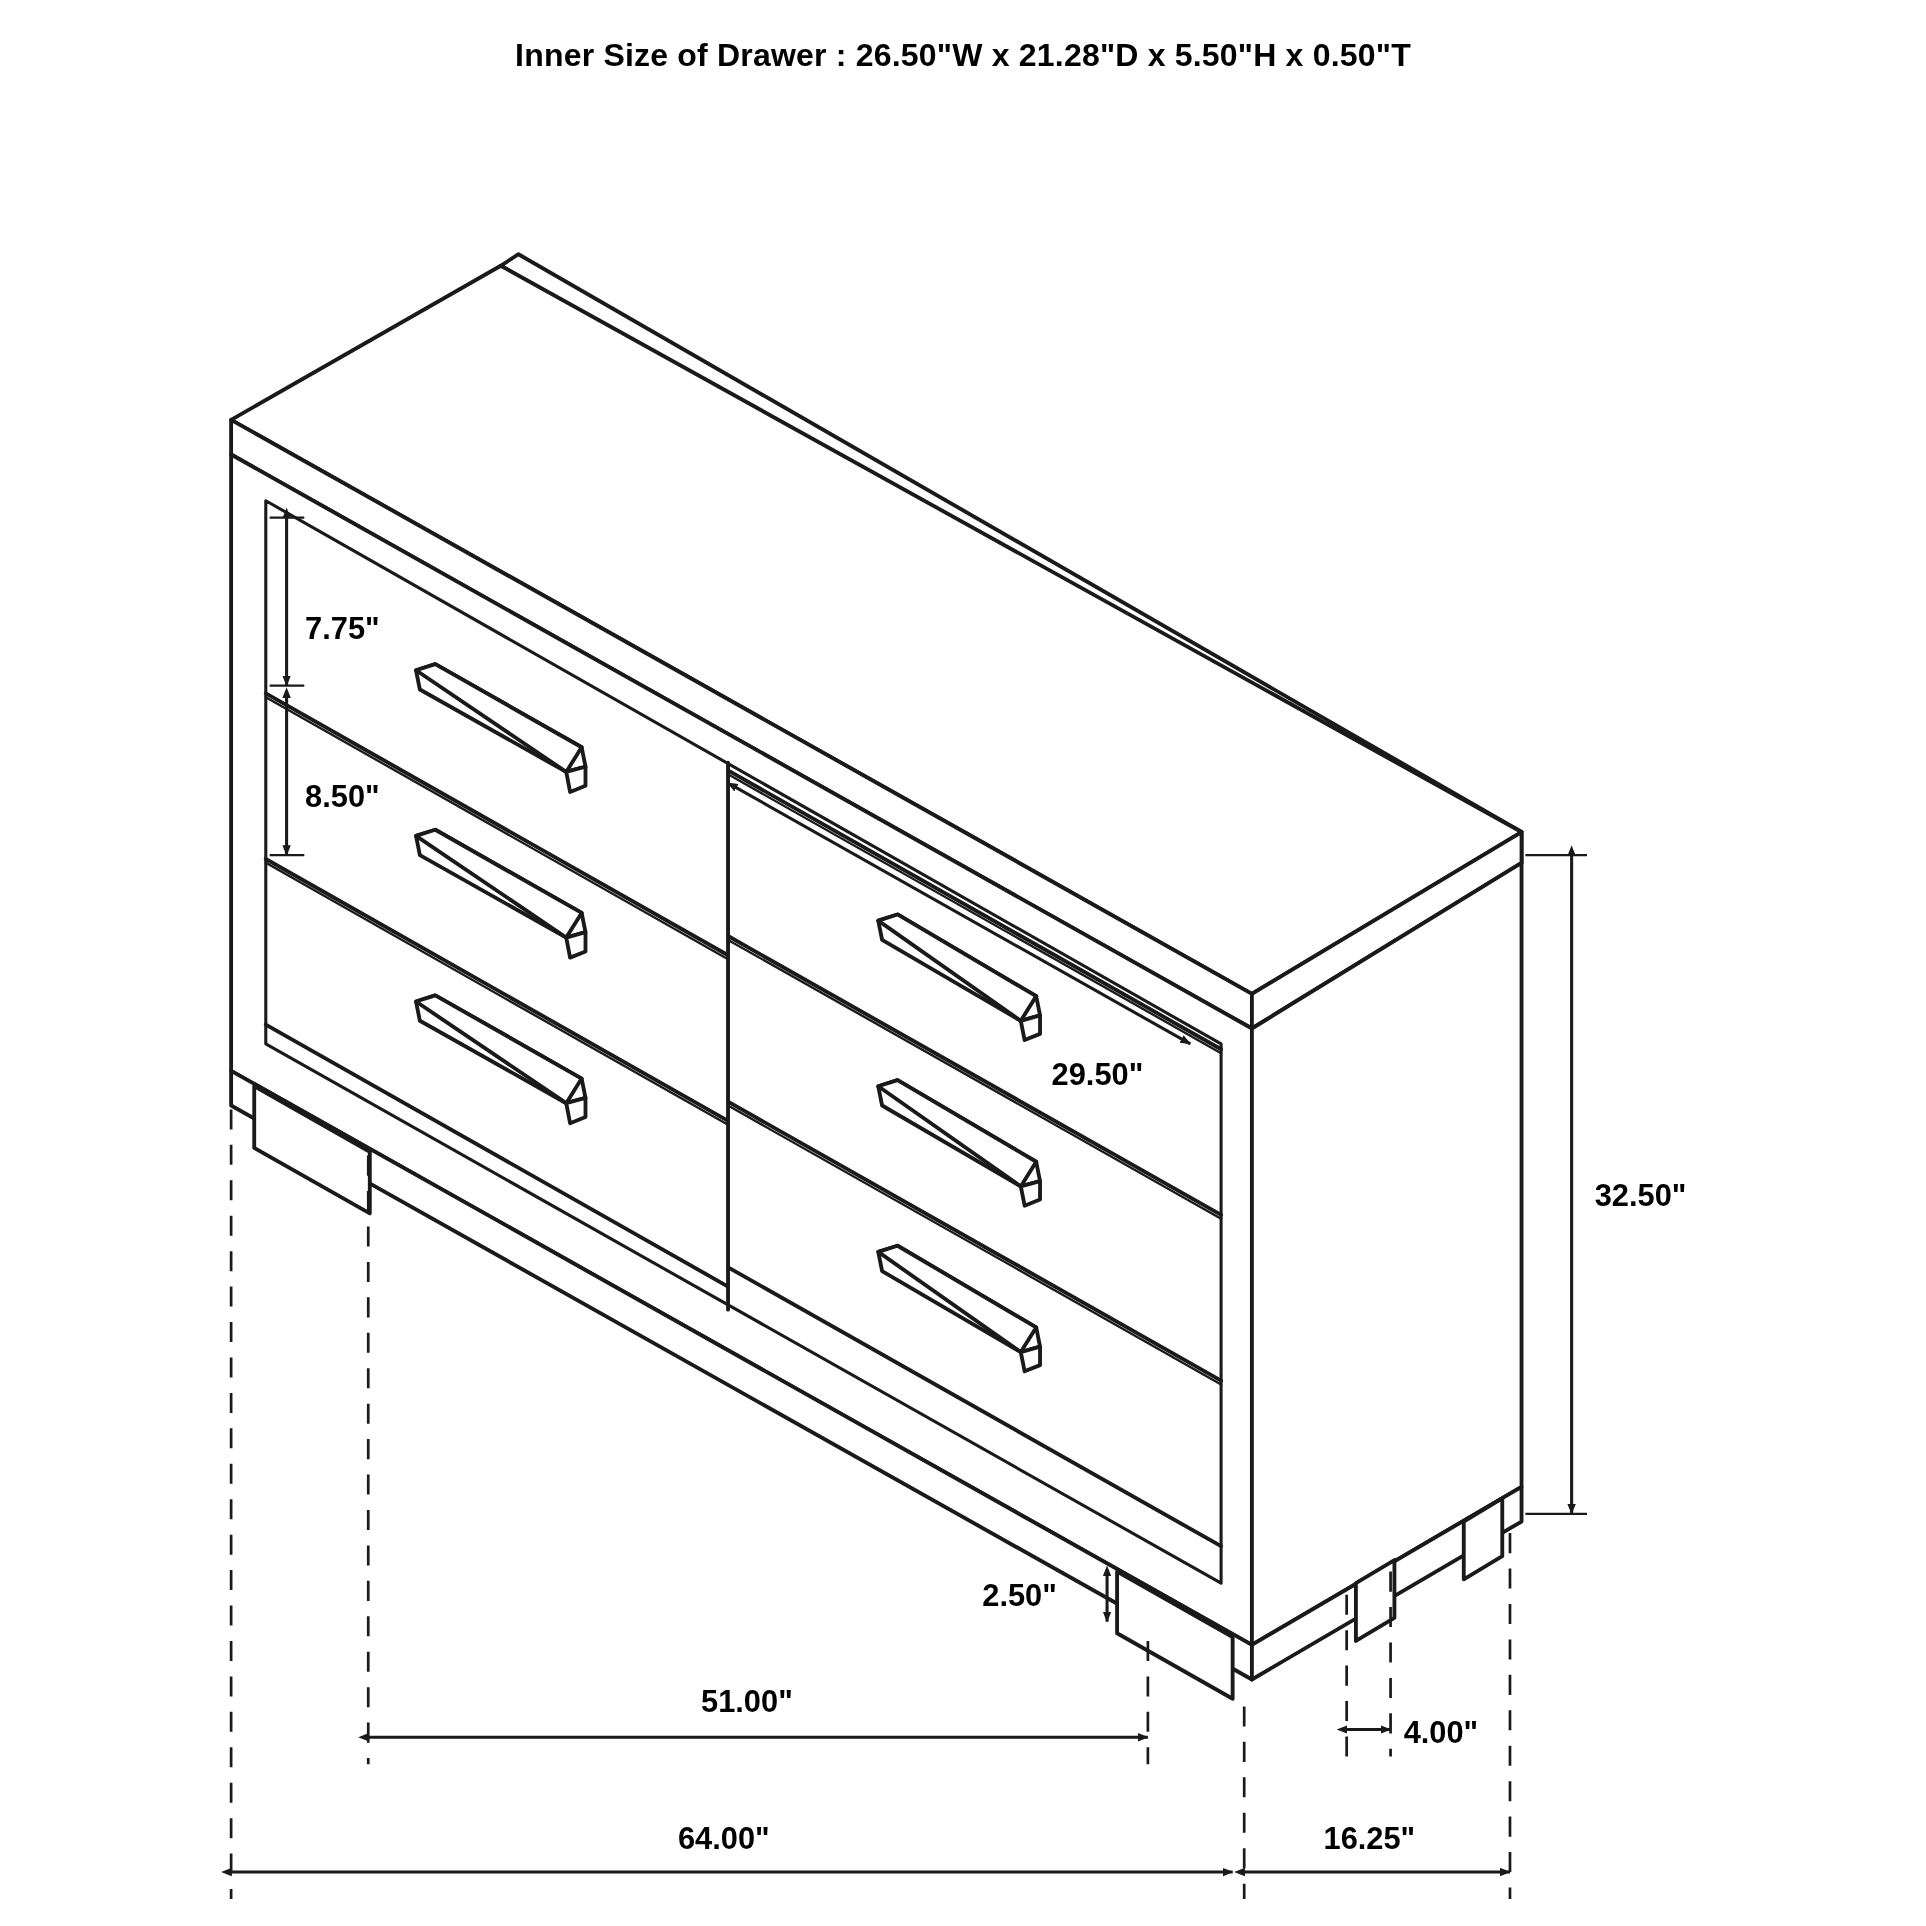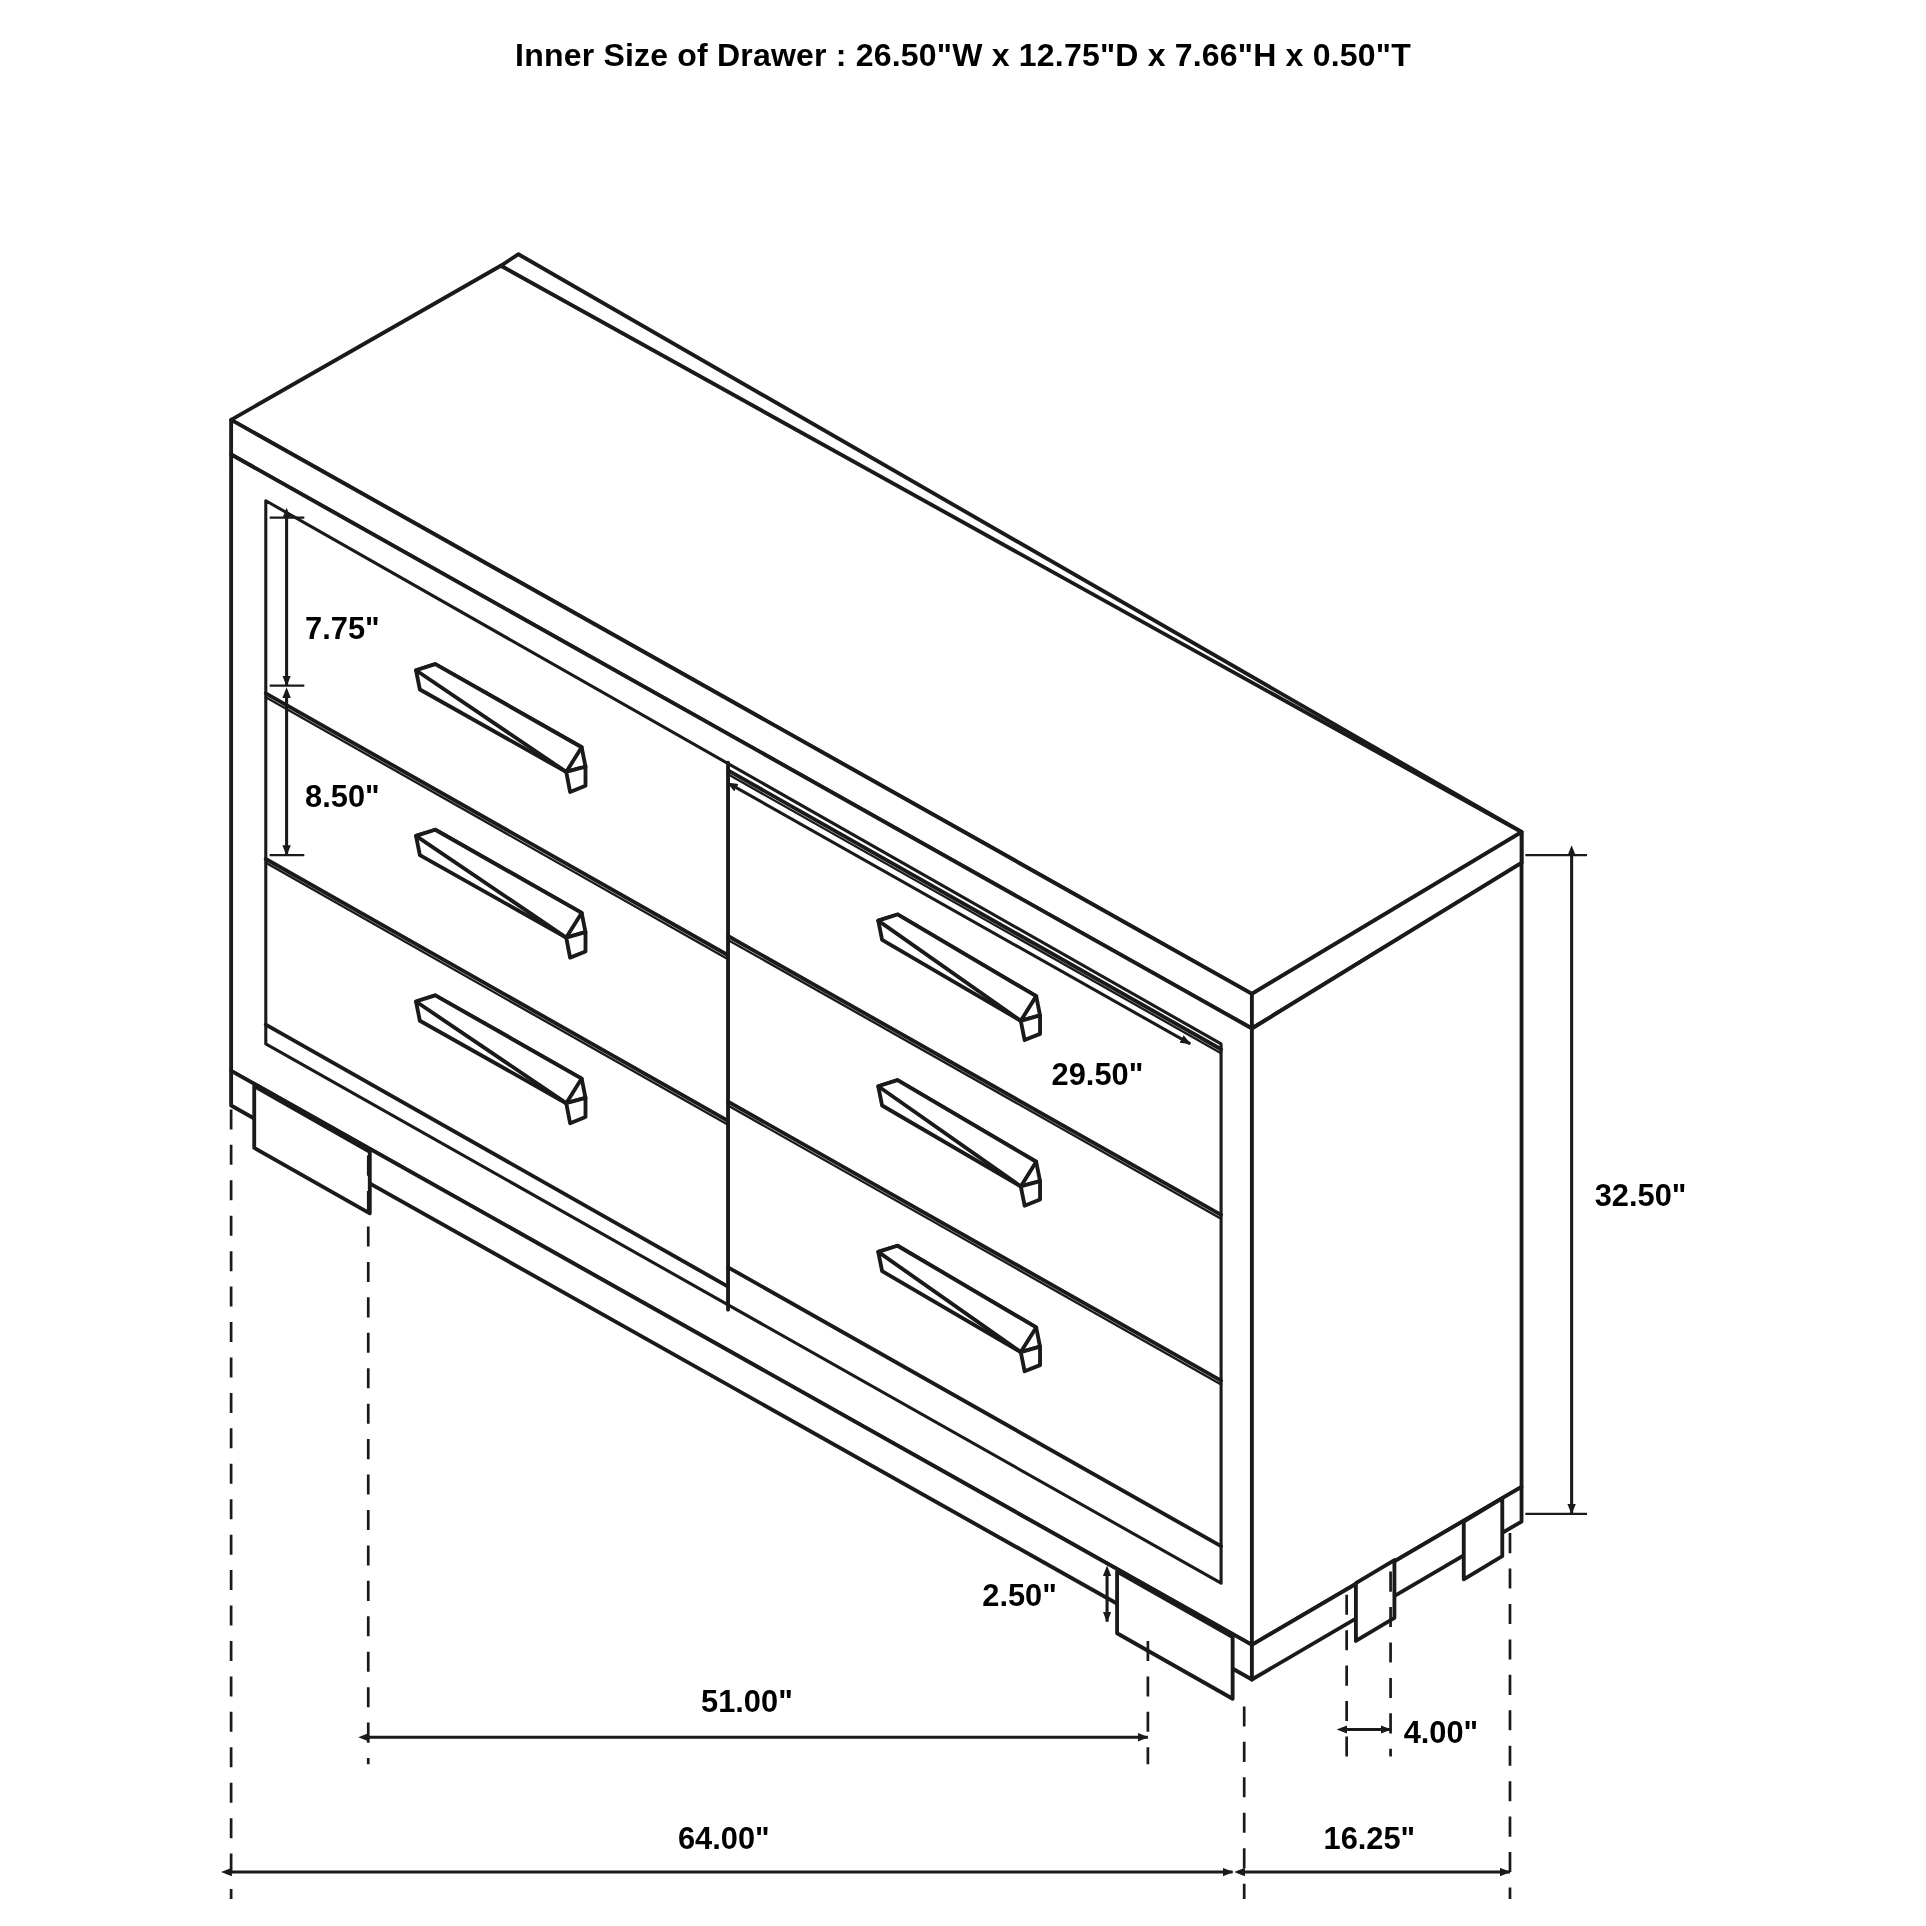--- a/index.html
+++ b/index.html
@@ -41,21 +41,21 @@
     font-size: 40px;
     font-weight: bold;
     fill: #000000;
   }
 </style>
 </head>
 <body>
 
 <div id="stage">
 
-  <div id="title">Inner Size of Drawer : 26.50"W x 12.75"D x 7.66"H x 0.50"T</div>
+  <div id="title">Inner Size of Drawer : 26.50"W x 21.28"D x 5.50"H x 0.50"T</div>
 
   <svg id="drawing" viewBox="0 0 2500 2500">
     <defs>
       <marker id="ah" markerWidth="16" markerHeight="16" refX="13" refY="5.5" orient="auto" markerUnits="userSpaceOnUse">
         <path d="M0,0 L14,5.5 L0,11 z" fill="#1a1a1a"></path>
       </marker>
       <marker id="ah2" markerWidth="16" markerHeight="16" refX="1" refY="5.5" orient="auto-start-reverse" markerUnits="userSpaceOnUse">
         <path d="M0,0 L14,5.5 L0,11 z" fill="#1a1a1a"></path>
       </marker>
     </defs>

